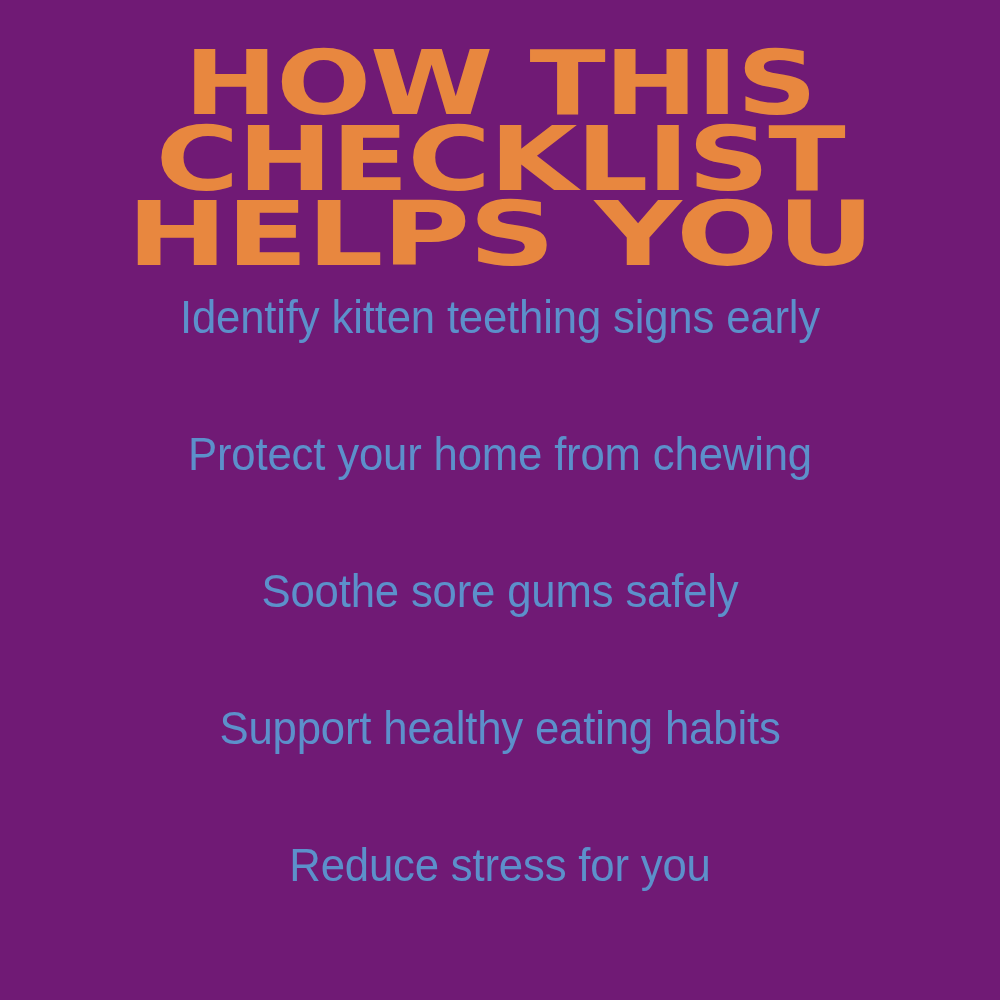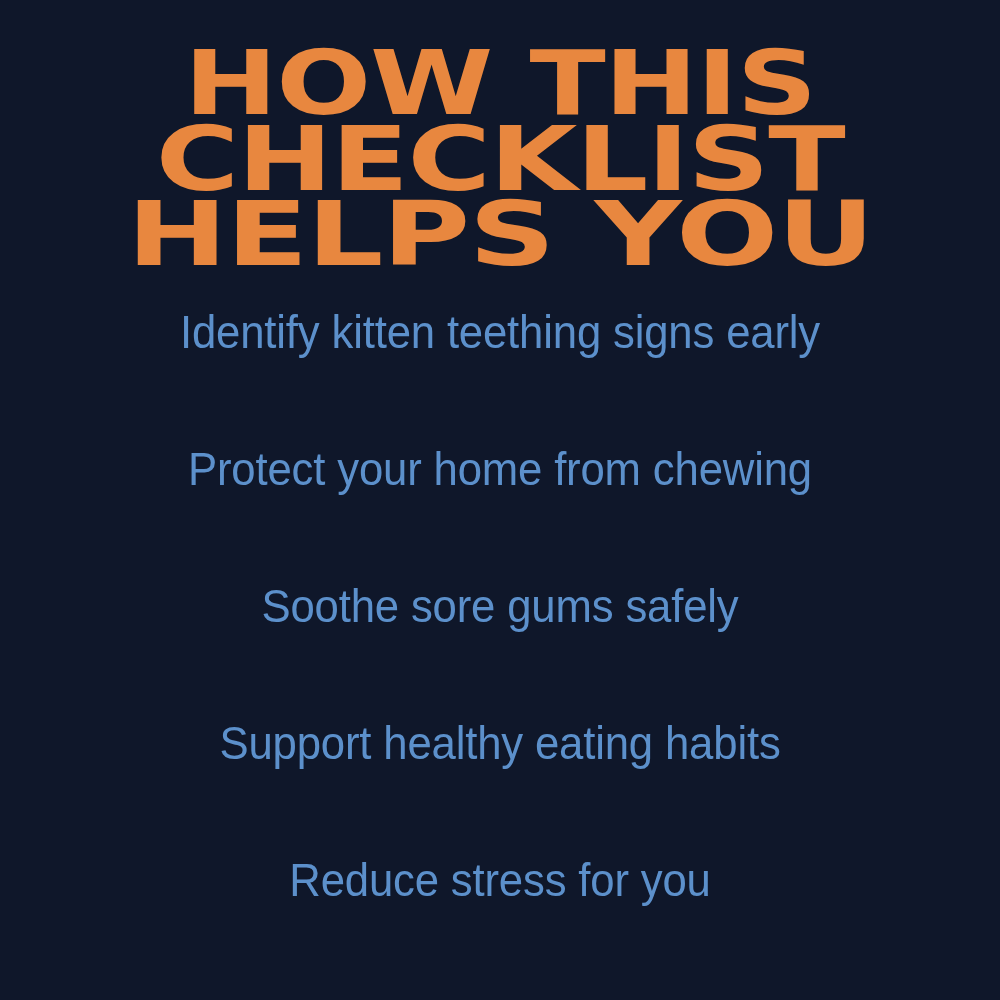--- a/index.html
+++ b/index.html
@@ -55,21 +55,21 @@
     margin-bottom: 5px;
   }
   .headline-row.r3 {
     font-size: 86px;
     transform: scaleX(1.40) scaleY(1.03);
   }
 
   
   #benefit-list {
     position: absolute;
-    top: 308px;
+    top: 293px;
     left: 0;
     right: 0;
     text-align: center;
   }
   .benefit-line {
     display: block;
     color: #5C90CB;
     font-family: "Liberation Sans", "DejaVu Sans", sans-serif;
     font-weight: 400;
     font-size: 47px;
@@ -78,21 +78,21 @@
     white-space: nowrap;
     height: 137px;
     transform: scaleX(0.93);
     transform-origin: center center;
   }
   .benefit-line:last-child { height: auto; }
 </style>
 </head>
 <body>
 
-<div id="poster" style="background: #0f172a;">
+<div id="poster" style="background: #701a75;">
 
   <div id="heading">
     <span class="headline-row r1" style="color: rgb(232, 135, 63);">HOW THIS</span>
     <span class="headline-row r2" style="color: rgb(232, 135, 63);">CHECKLIST</span>
     <span class="headline-row r3" style="color: rgb(232, 135, 63);">HELPS YOU</span>
   </div>
 
   <div id="benefit-list">
     <span class="benefit-line" style="color: rgb(92, 144, 203);">Identify kitten teething signs early</span>
     <span class="benefit-line" style="color: rgb(92, 144, 203);">Protect your home from chewing</span>

